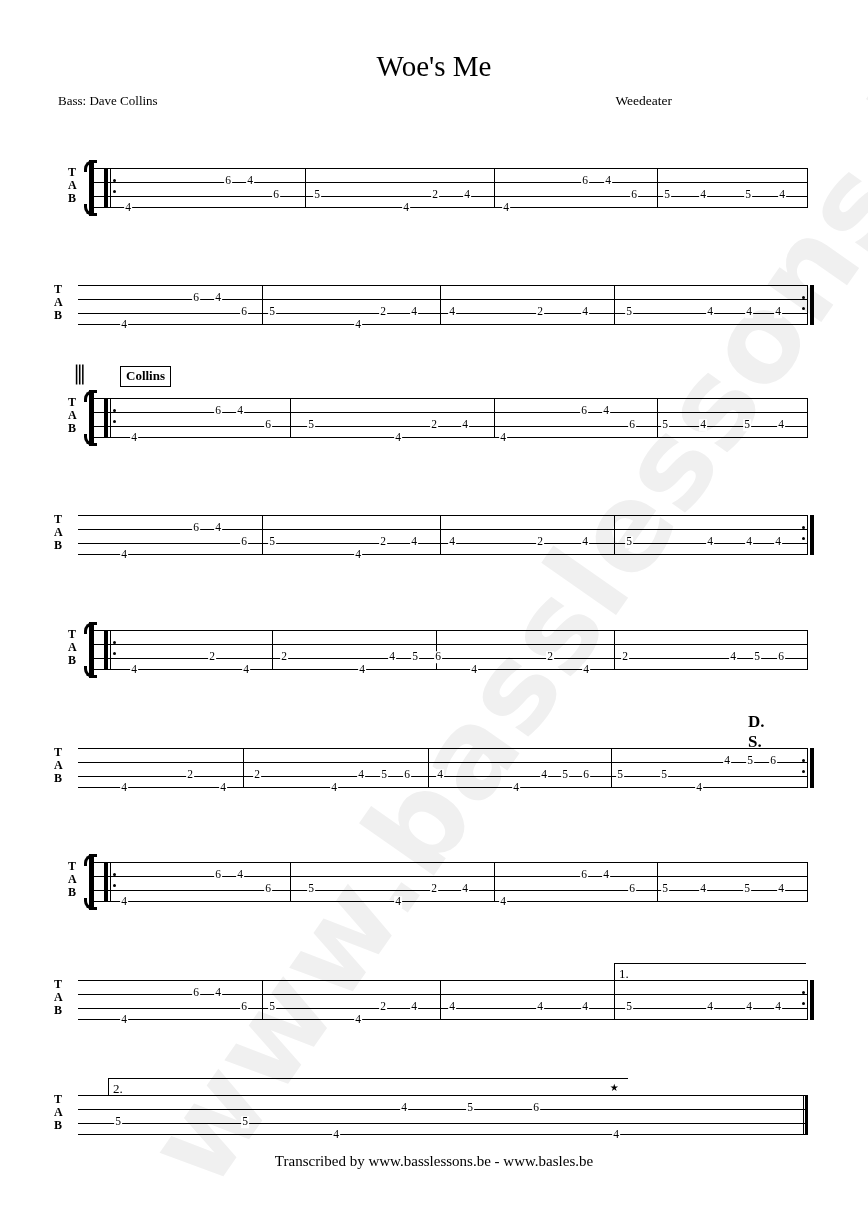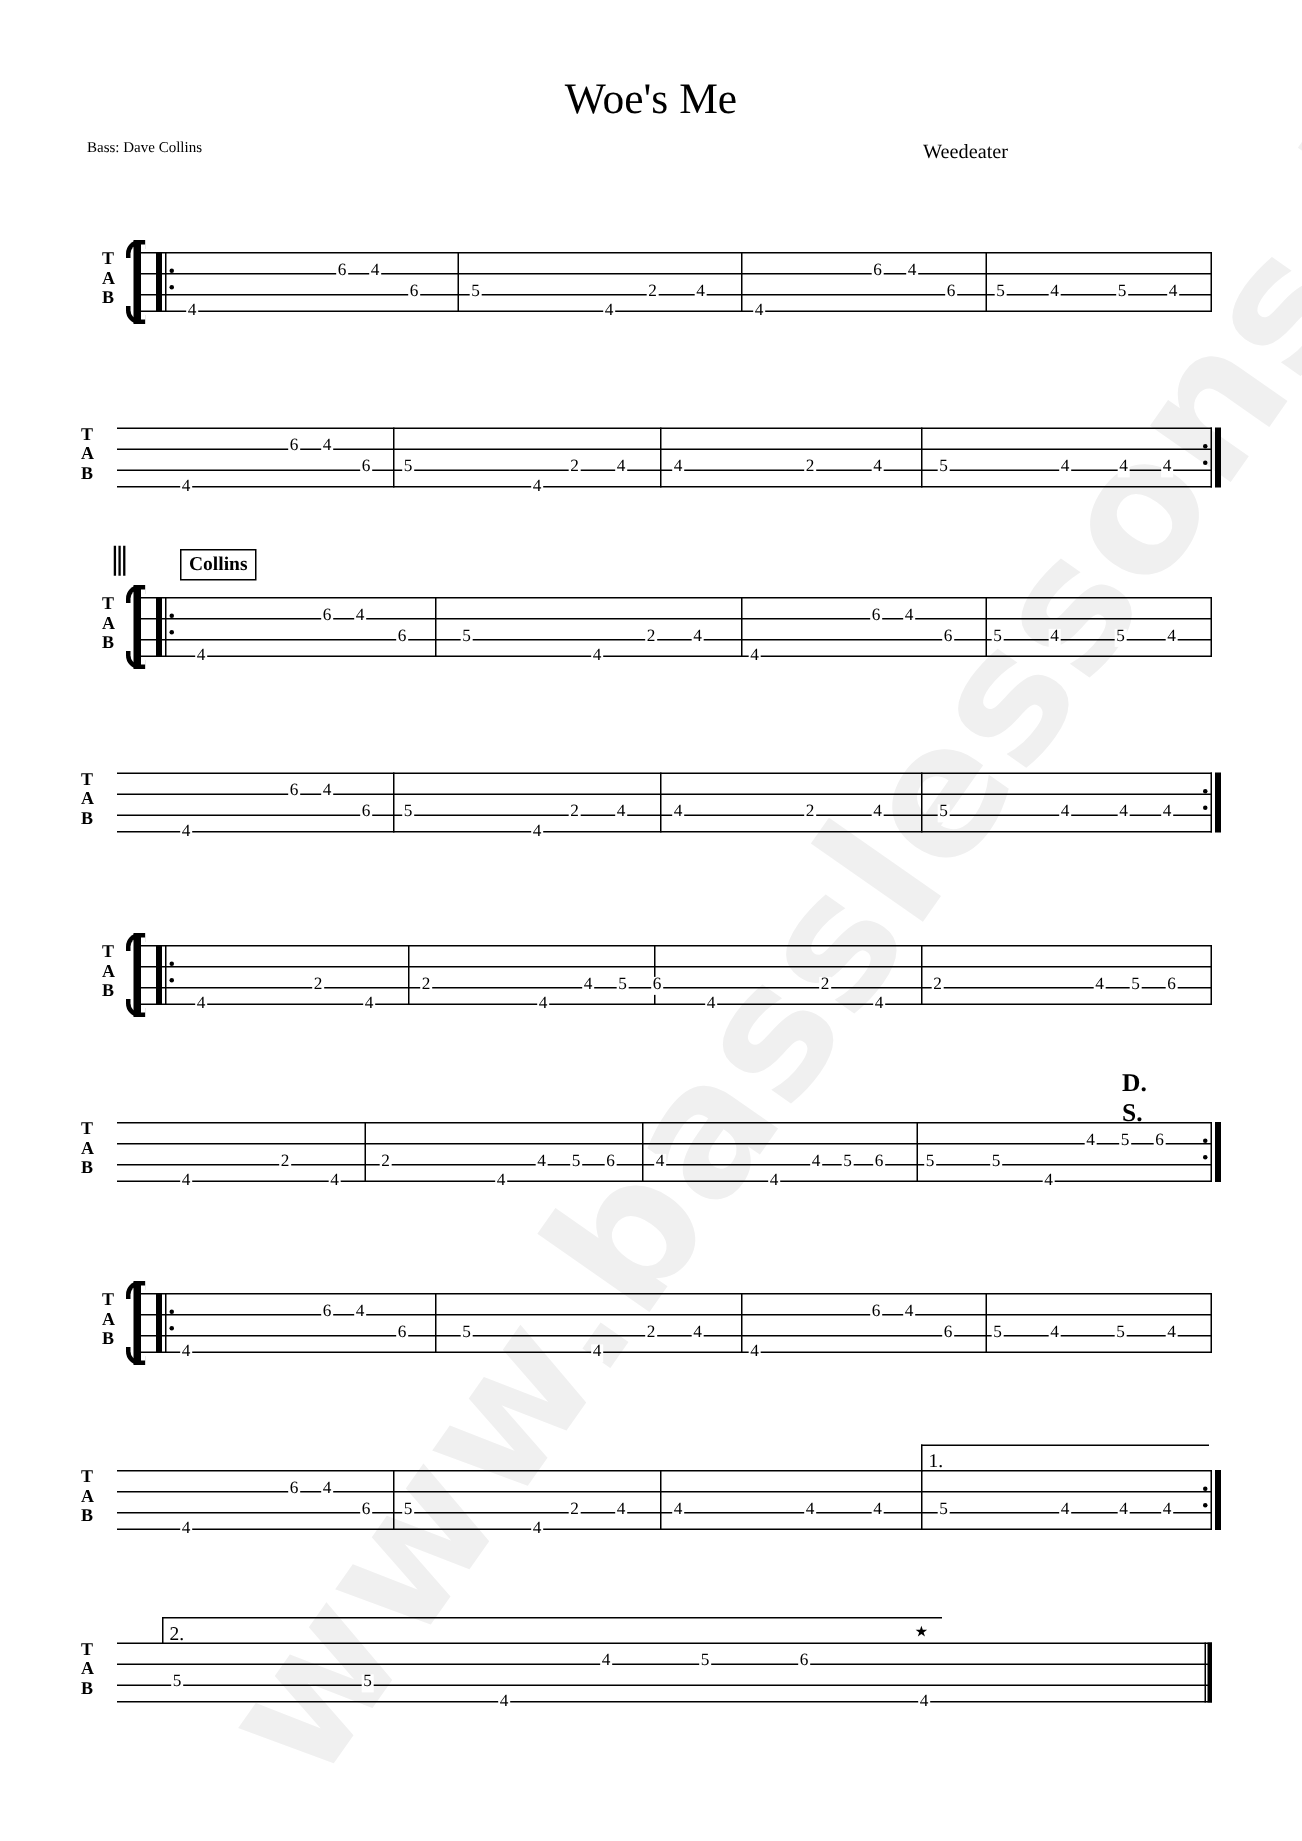--- a/index.html
+++ b/index.html
@@ -36,21 +36,21 @@
   }
 
   .sheet { position: relative; z-index: 1; width:730px; height:1227px; }
 
   
   .title {
     position:absolute; top:50px; left:0; width:868px;
     text-align:center; font-size:29px;
   }
   .credit-left {
-    position:absolute; top:93px; left:58px; font-size:10px;
+    position:absolute; top:93px; left:58px; font-size:13px;
   }
   .credit-right {
     position:absolute; top:93px; right:58px; font-size:13.5px;
   }
   .footer {
     position:absolute; top:1153px; left:0; width:868px;
     text-align:center; font-size:15px;
   }
 
   
@@ -517,19 +517,20 @@
         <div class="fret" style="left: 40px; top: 27px;">5</div>
         <div class="fret" style="left: 167px; top: 27px;">5</div>
         <div class="fret" style="left: 258px; top: 40px;">4</div>
         <div class="fret" style="left: 326px; top: 13px;">4</div>
         <div class="fret" style="left: 392px; top: 13px;">5</div>
         <div class="fret" style="left: 458px; top: 13px;">6</div>
         <div class="fret" style="left: 538px; top: 40px;">4</div>
       </div>
     </div>
 
+  <div class="footer">Transcribed by www.basslessons.be - www.basles.be</div>
 <div class="volta" style="left: 614px; top: 963px; width: 192px; height: 18px;">
       <div class="volta-label">1.</div>
     </div>
     <div class="volta" style="left: 108px; top: 1078px; width: 520px; height: 18px;">
       <div class="volta-label">2.</div>
     </div>
   </div>
 
 </body></html>

